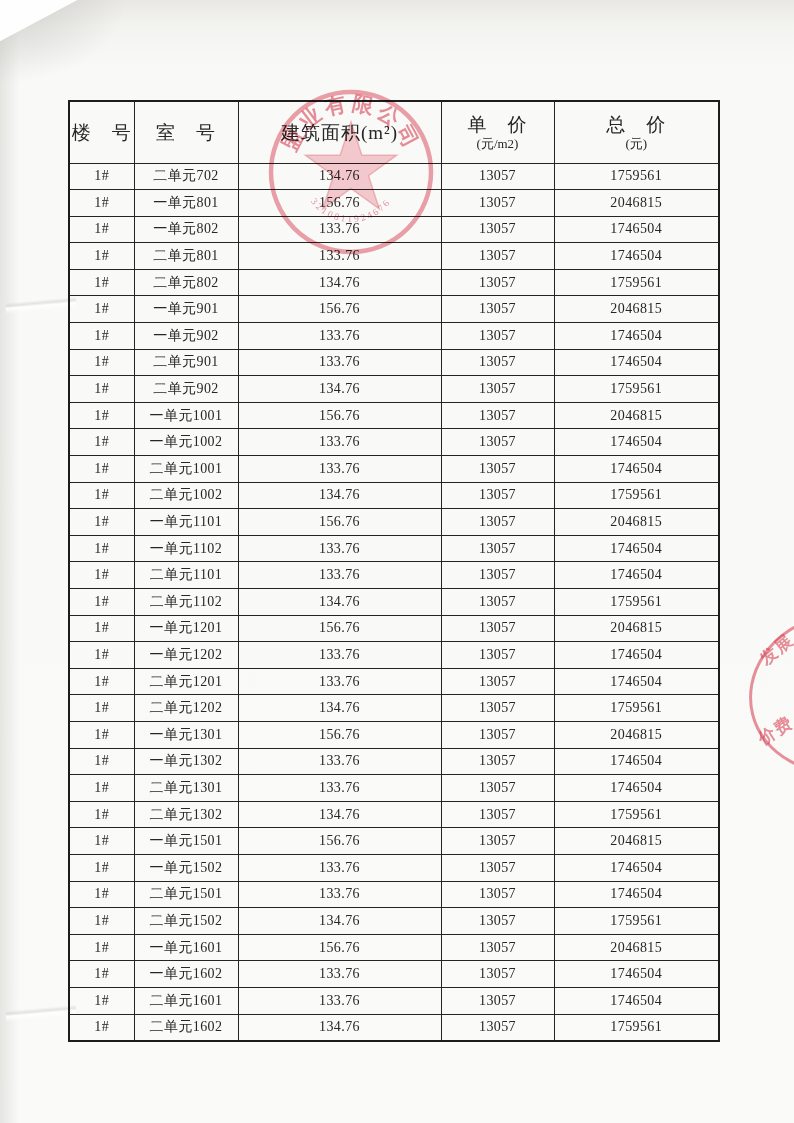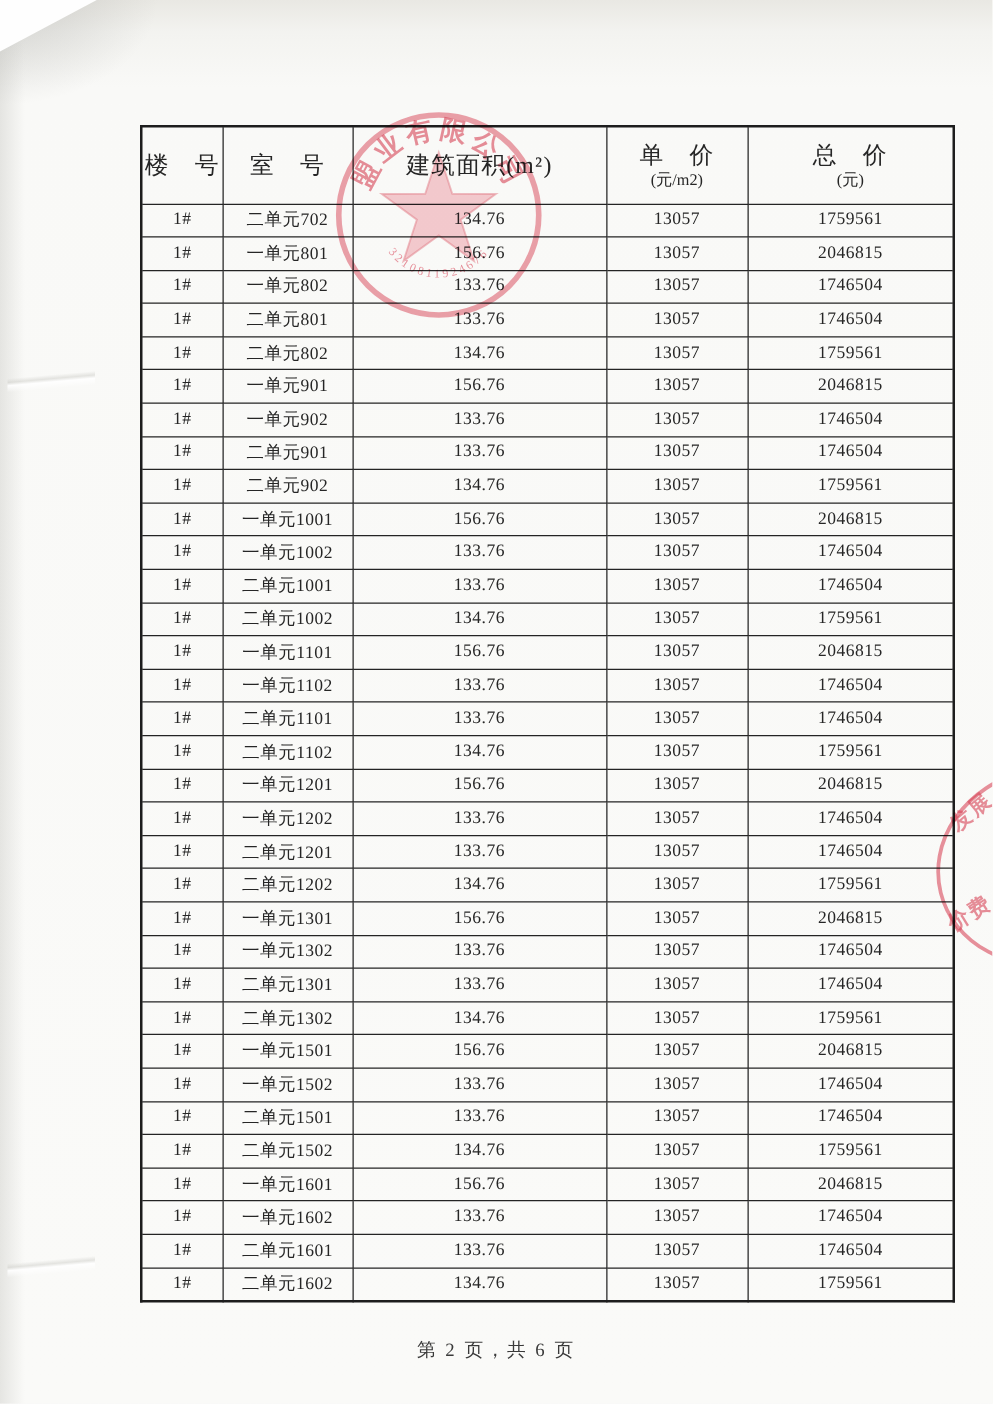--- a/index.html
+++ b/index.html
@@ -29,21 +29,20 @@
     position:absolute; left:6px; top:290px; width:70px; height:26px;
     background:linear-gradient(175deg, rgba(205,205,200,0) 40%, rgba(205,205,200,0.5) 50%, rgba(255,255,255,0.9) 58%, rgba(205,205,200,0) 75%);
   }
   .paper-crease.low{ top:998px; }
 
   table.price-table{
     position:absolute; left:68px; top:100px; width:650px;
     border-collapse:collapse; table-layout:fixed;
     border:2.5px solid #1d1d1d;
     background:transparent;
-    margin-left:44px;
   }
   .price-table th, .price-table td{
     border:1.6px solid #242424;
     text-align:center; vertical-align:middle;
     color:#262626;
     overflow:hidden; white-space:nowrap;
   }
   .price-table thead th{
     height:62px;
     font-weight:400;
@@ -351,14 +350,13 @@
       <textPath href="#seal-bottom-arc" startOffset="50%" text-anchor="middle">3210811924676</textPath>
     </text>
   </svg>
 
   <svg class="seal edge" width="64" height="190" viewBox="0 0 64 190">
     <ellipse cx="108" cy="95" rx="88" ry="78" transform="rotate(-14 108 95)" fill="none" stroke-width="3" stroke-opacity="0.6" stroke="#dd4a5e"></ellipse>
     <text x="28" y="62" font-size="17" font-weight="bold" fill-opacity="0.62" transform="rotate(-40 40 54)" letter-spacing="2" fill="#dd4a5e">发展</text>
     <text x="26" y="140" font-size="17" font-weight="bold" fill-opacity="0.62" transform="rotate(-32 42 132)" letter-spacing="2" fill="#dd4a5e">价费</text>
   </svg>
 
-  <div class="footer">第 2 页，共 6 页</div>
 </div>
 
 </body></html>

